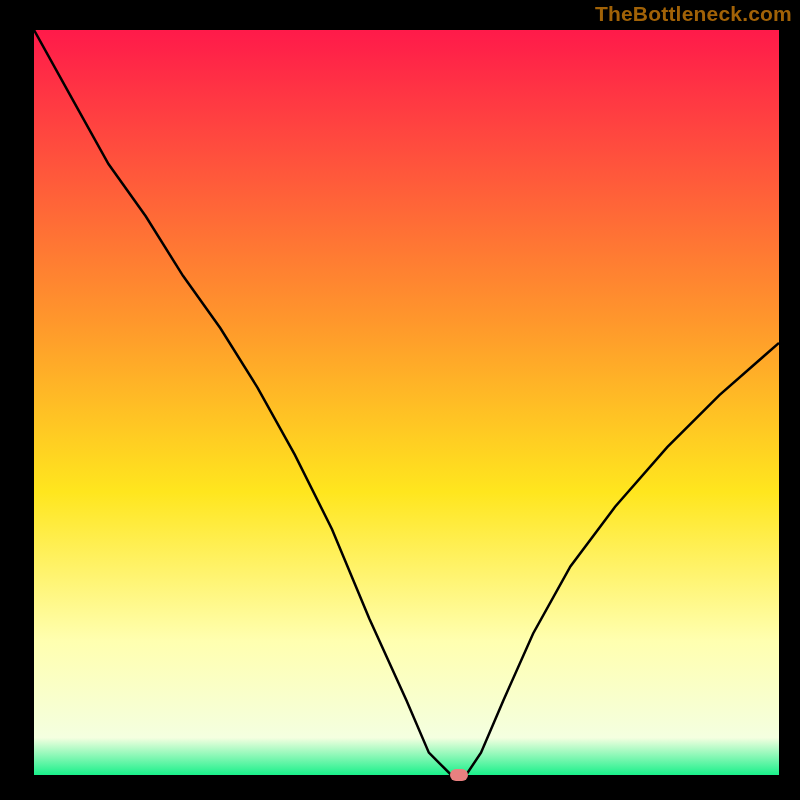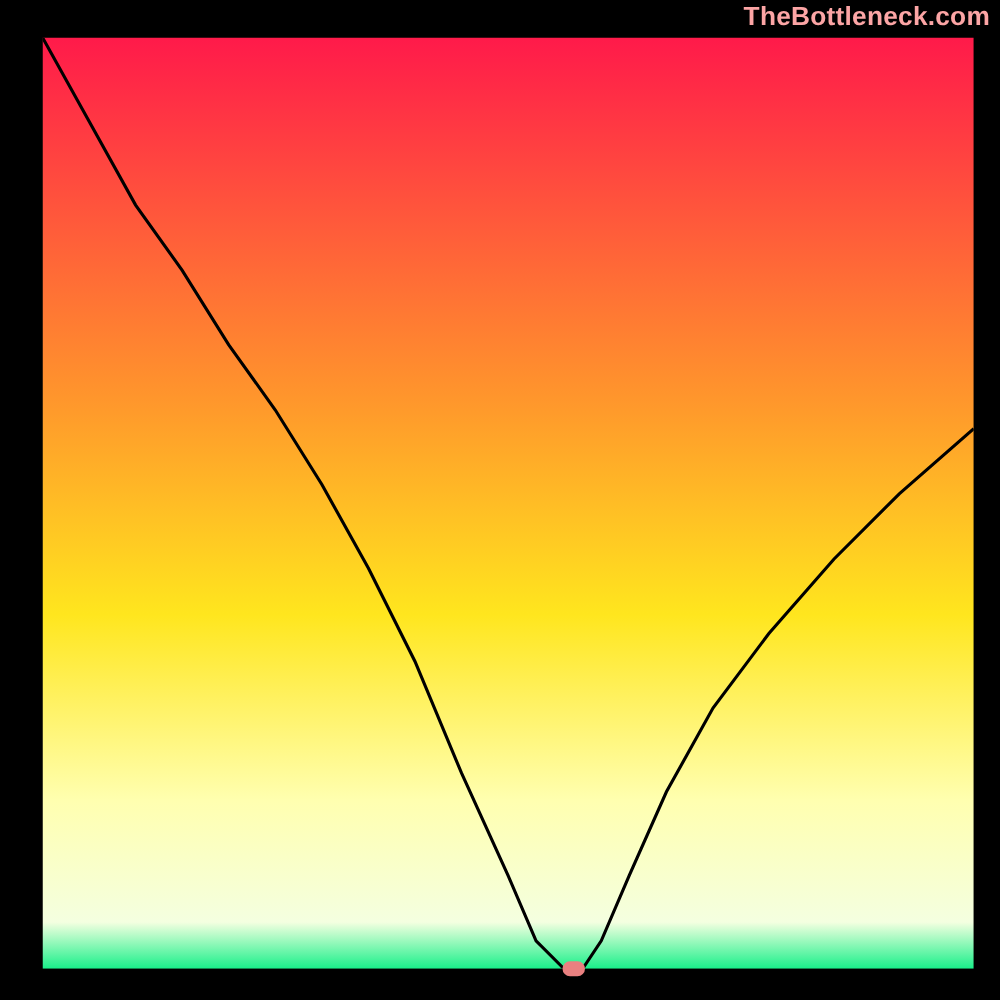--- a/index.html
+++ b/index.html
@@ -8,21 +8,21 @@
     background: #000;
     width: 800px;
     height: 800px;
     position: relative;
     font-family: Arial, Helvetica, sans-serif;
   }
   .watermark {
     position: absolute;
     top: 2px;
     right: 8px;
-    color: #fca5a5;
+    color: #a16207;
     font-size: 21px;
     font-weight: 600;
     letter-spacing: 0.2px;
     z-index: 10;
   }
   .plot-area {
     position: absolute;
     left: 34px;
     top: 30px;
     width: 745px;

